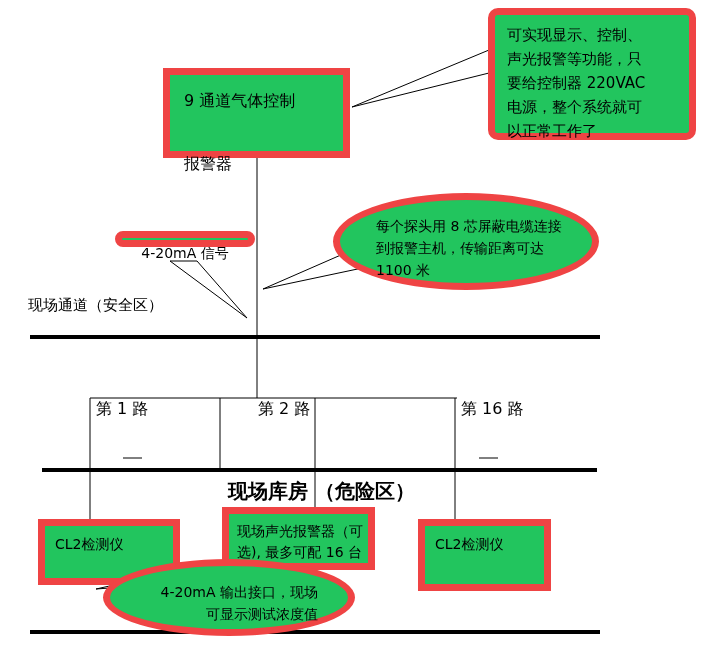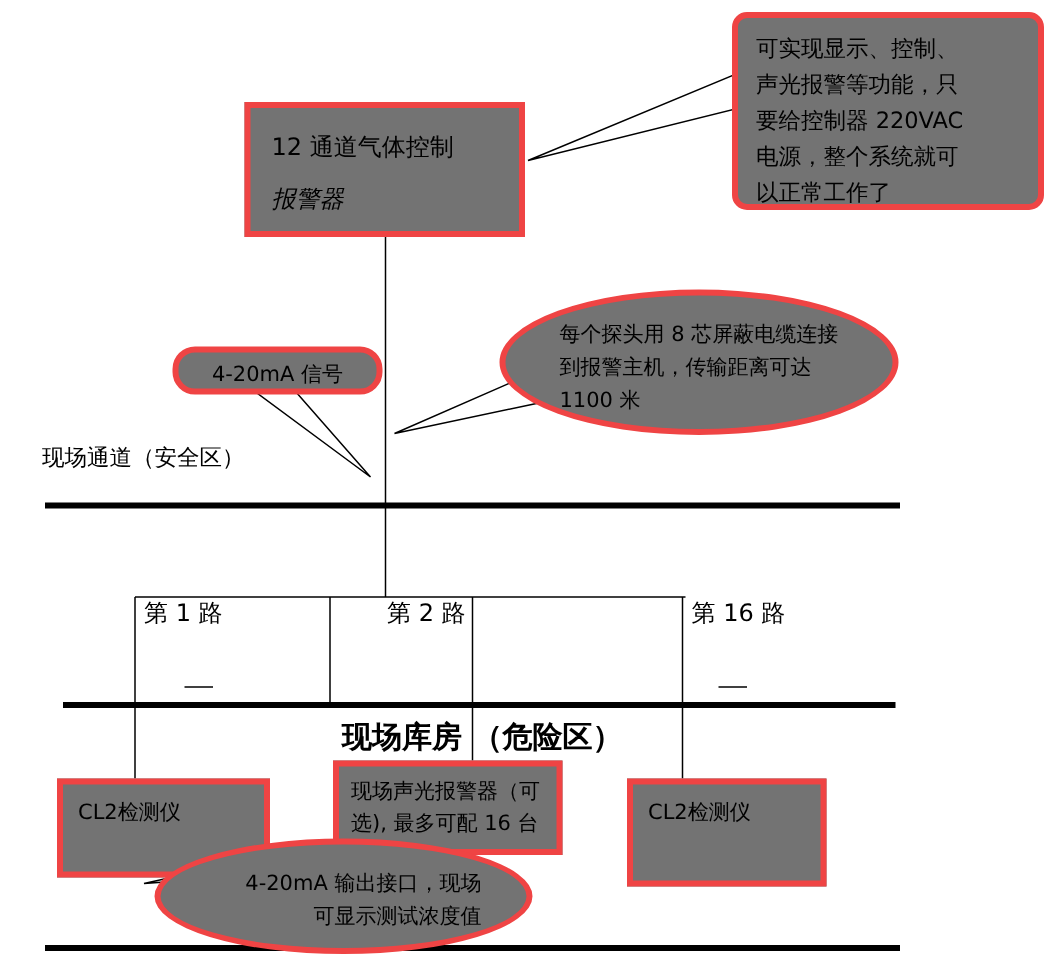--- a/index.html
+++ b/index.html
@@ -5,36 +5,36 @@
 <style>
   * { margin:0; padding:0; box-sizing:border-box; }
   html,body { background:#ffffff; }
   .stage{
     position:relative; width:702px; height:645px; background:#ffffff;
     font-family:"DejaVu Sans","Liberation Sans",sans-serif; color:#000;
     overflow:hidden;
   }
   .wires{ position:absolute; left:0; top:0; width:702px; height:645px; z-index:0; }
   .shape{
-    position:absolute; background:#737373; border:4px solid #ef4444; z-index:1;
+    position:absolute; background:#22c55e; border:7px solid #ef4444; z-index:1;
   }
   .pre{ white-space:pre-line; }
   .label{ position:absolute; z-index:1; }
 
   .controller{ left:163px; top:68px; width:187px; height:90px; font-size:16px; padding:15px 0 0 14px; }
   .ctl-line{ line-height:21px; }
-  .ctl-line2{ margin-top:14px;font-style:italic; }
+  .ctl-line2{ margin-top:42px; }
 
   .top-callout{ left:488px; top:8px; width:208px; height:132px; border-radius:10px;
                 font-size:15px; line-height:24px; padding:8px 8px 0 12px; }
 
   .cable-callout{ left:333px; top:193px; width:266px; height:97px; border-radius:50%;
                   font-size:14px; line-height:22px; padding:15px 18px 0 36px; }
 
-  .signal-callout{ left:115px; top:231px; width:140px; height:32px; border-radius:15px;
+  .signal-callout{ left:115px; top:231px; width:140px; height:16px; border-radius:15px;
                    font-size:14px; line-height:30px; text-align:center; }
 
   .safe-label{ left:28px; top:296px; font-size:15px; font-weight:normal; }
   .danger-label{ left:228px; top:478px; font-size:20px; font-weight:bold; }
 
   .channel{ top:399px; font-size:16px; }
   .ch1{ left:96px; } .ch2{ left:227px;margin-left:31px; } .ch16{ left:461px; }
 
   .det-left{ left:38px; top:519px; width:142px; height:66px; font-size:14px; padding:10px 0 0 10px; }
   .alarm-box{ left:222px; top:507px; width:153px; height:63px; font-size:14px; line-height:21px; padding:7px 0 0 8px; }
@@ -73,21 +73,21 @@
     <line x1="479" y1="458" x2="498" y2="458" stroke="#000000" stroke-width="1"></line>
 
     <line x1="42" y1="470" x2="597" y2="470" stroke="#000000" stroke-width="4"></line>
 
     <polygon points="168,573 193,582 96,589" fill="#ffffff" stroke="#000000" stroke-width="1"></polygon>
 
     <line x1="30" y1="632" x2="600" y2="632" stroke="#000000" stroke-width="4"></line>
   </svg>
 
   <div class="shape controller">
-    <div class="ctl-line">12 通道气体控制</div>
+    <div class="ctl-line">9 通道气体控制</div>
     <div class="ctl-line ctl-line2">报警器</div>
   </div>
 
   <div class="shape top-callout pre">可实现显示、控制、
 声光报警等功能，只
 要给控制器 220VAC
 电源，整个系统就可
 以正常工作了</div>
 
   <div class="shape cable-callout pre">每个探头用 8 芯屏蔽电缆连接

